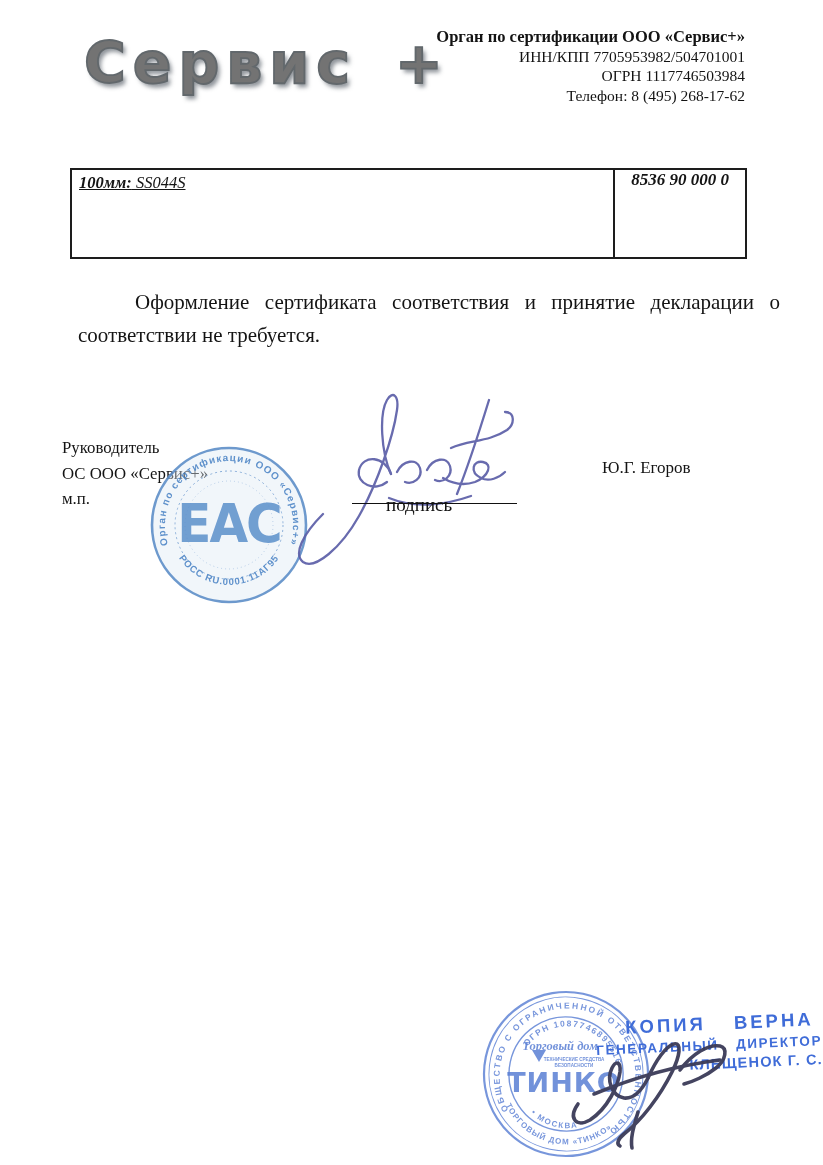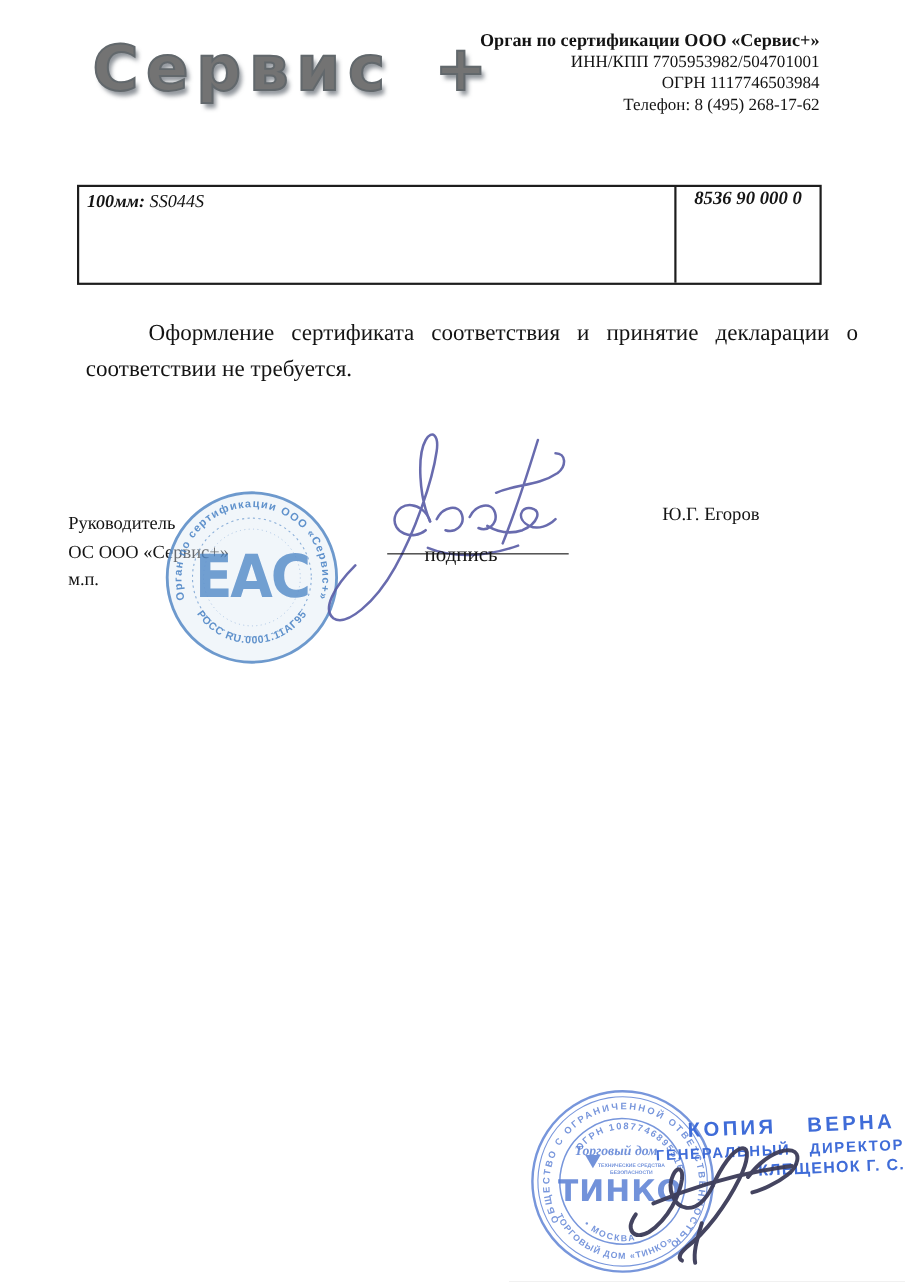--- a/index.html
+++ b/index.html
@@ -24,35 +24,35 @@
     text-align:right;font-size:15.5px;line-height:19.6px;color:#131313;
   }
   .header .org{font-weight:bold;font-size:16.5px;}
   
   .tbl{
     position:absolute;left:70px;top:168px;width:677px;height:91px;
     border:2px solid #1d1d1d;box-sizing:border-box;display:flex;
   }
   .tbl .cell-left{
     width:543px;box-sizing:border-box;border-right:2px solid #1d1d1d;
-    padding:3px 7px;font-size:16.5px;font-style:italic;
+    padding:3px 7px;font-size:16.5px;font-style:italic;text-decoration:underline;
   }
   .tbl .cell-left b{font-weight:bold;}
   .tbl .cell-right{
     flex:1;display:flex;align-items:flex-start;justify-content:center;
     font-size:17px;font-weight:bold;font-style:italic;
   }
   
   .para{
     position:absolute;left:78px;top:286px;width:702px;
     font-size:21px;line-height:33px;text-align:justify;text-indent:57px;
   }
   
   .role{
-    position:absolute;left:62px;top:463px;font-size:16.8px;line-height:25.5px;
+    position:absolute;left:62px;top:435px;font-size:16.8px;line-height:25.5px;
   }
   .sig-line{
     position:absolute;left:352px;top:503px;width:165px;height:0;
     border-top:1.6px solid #111;
   }
   .sig-caption{position:absolute;left:386px;top:494px;font-size:19px;}
   .sig-name{position:absolute;left:602px;top:458px;font-size:17px;}
   svg{position:absolute;overflow:visible;}
   .stamp-cert{left:148px;top:444px;}
   .sig-egorov{left:293px;top:386px;}

